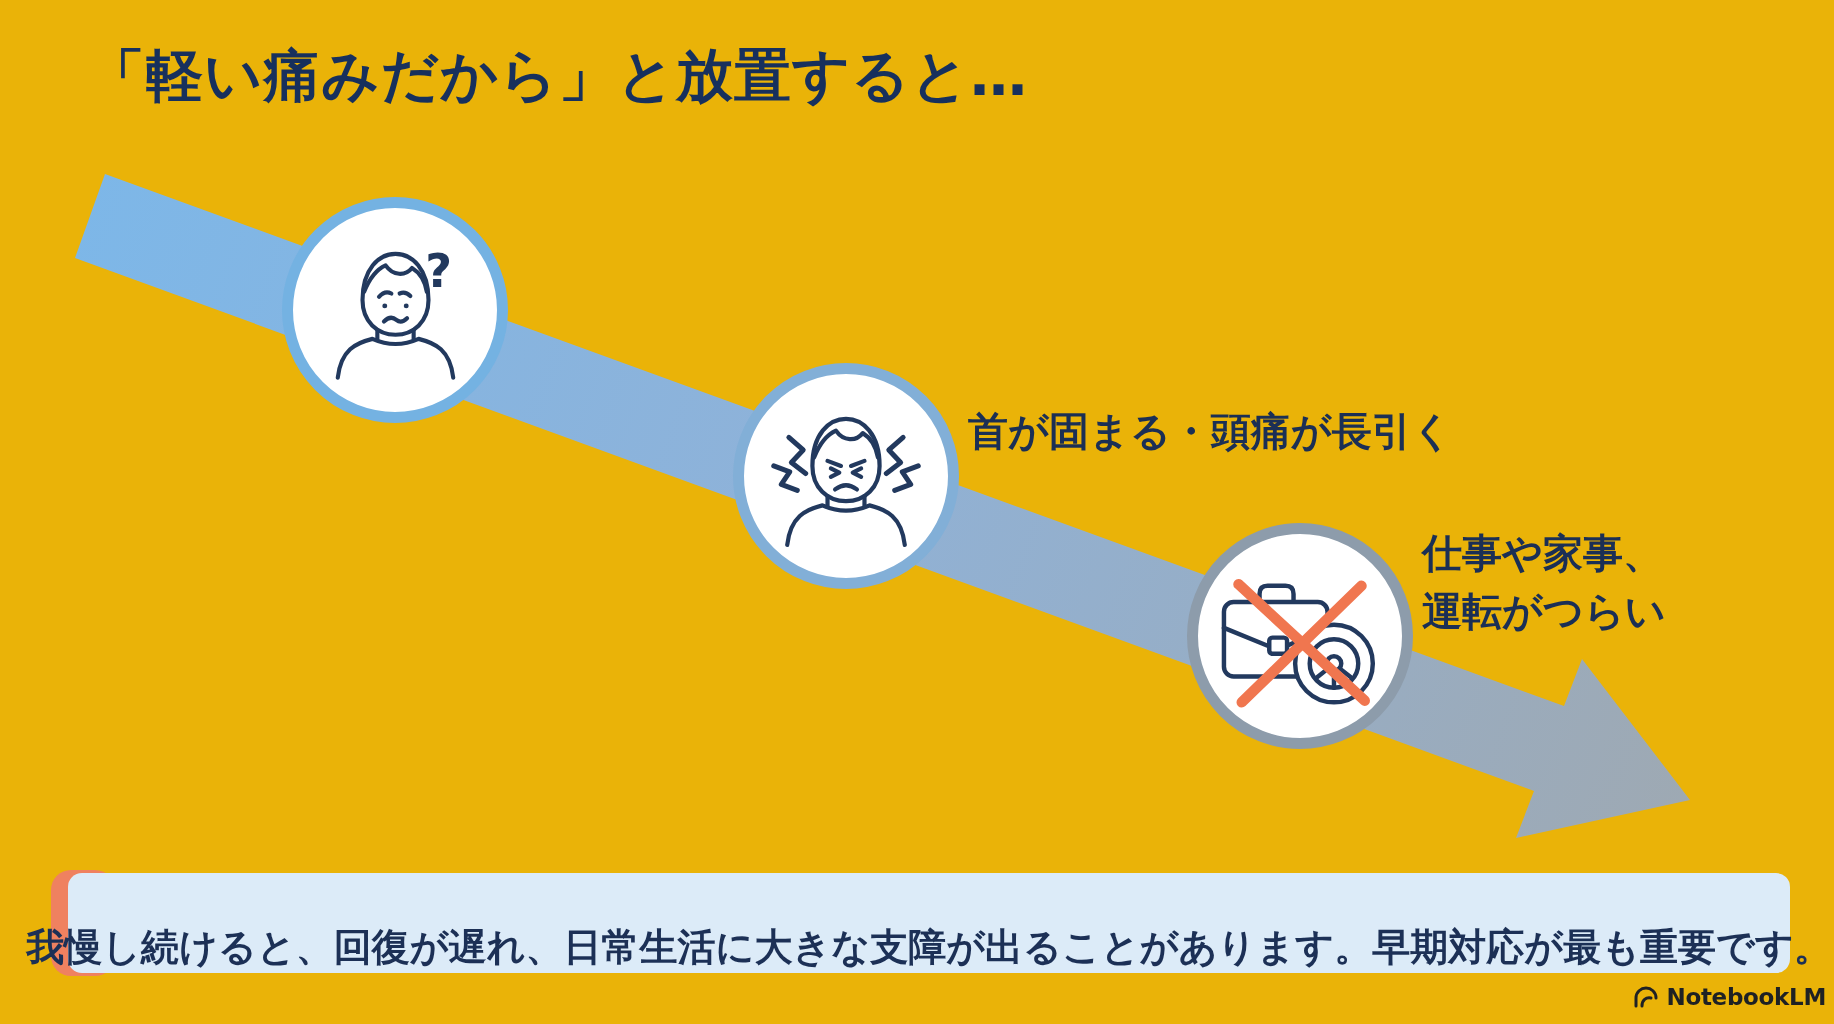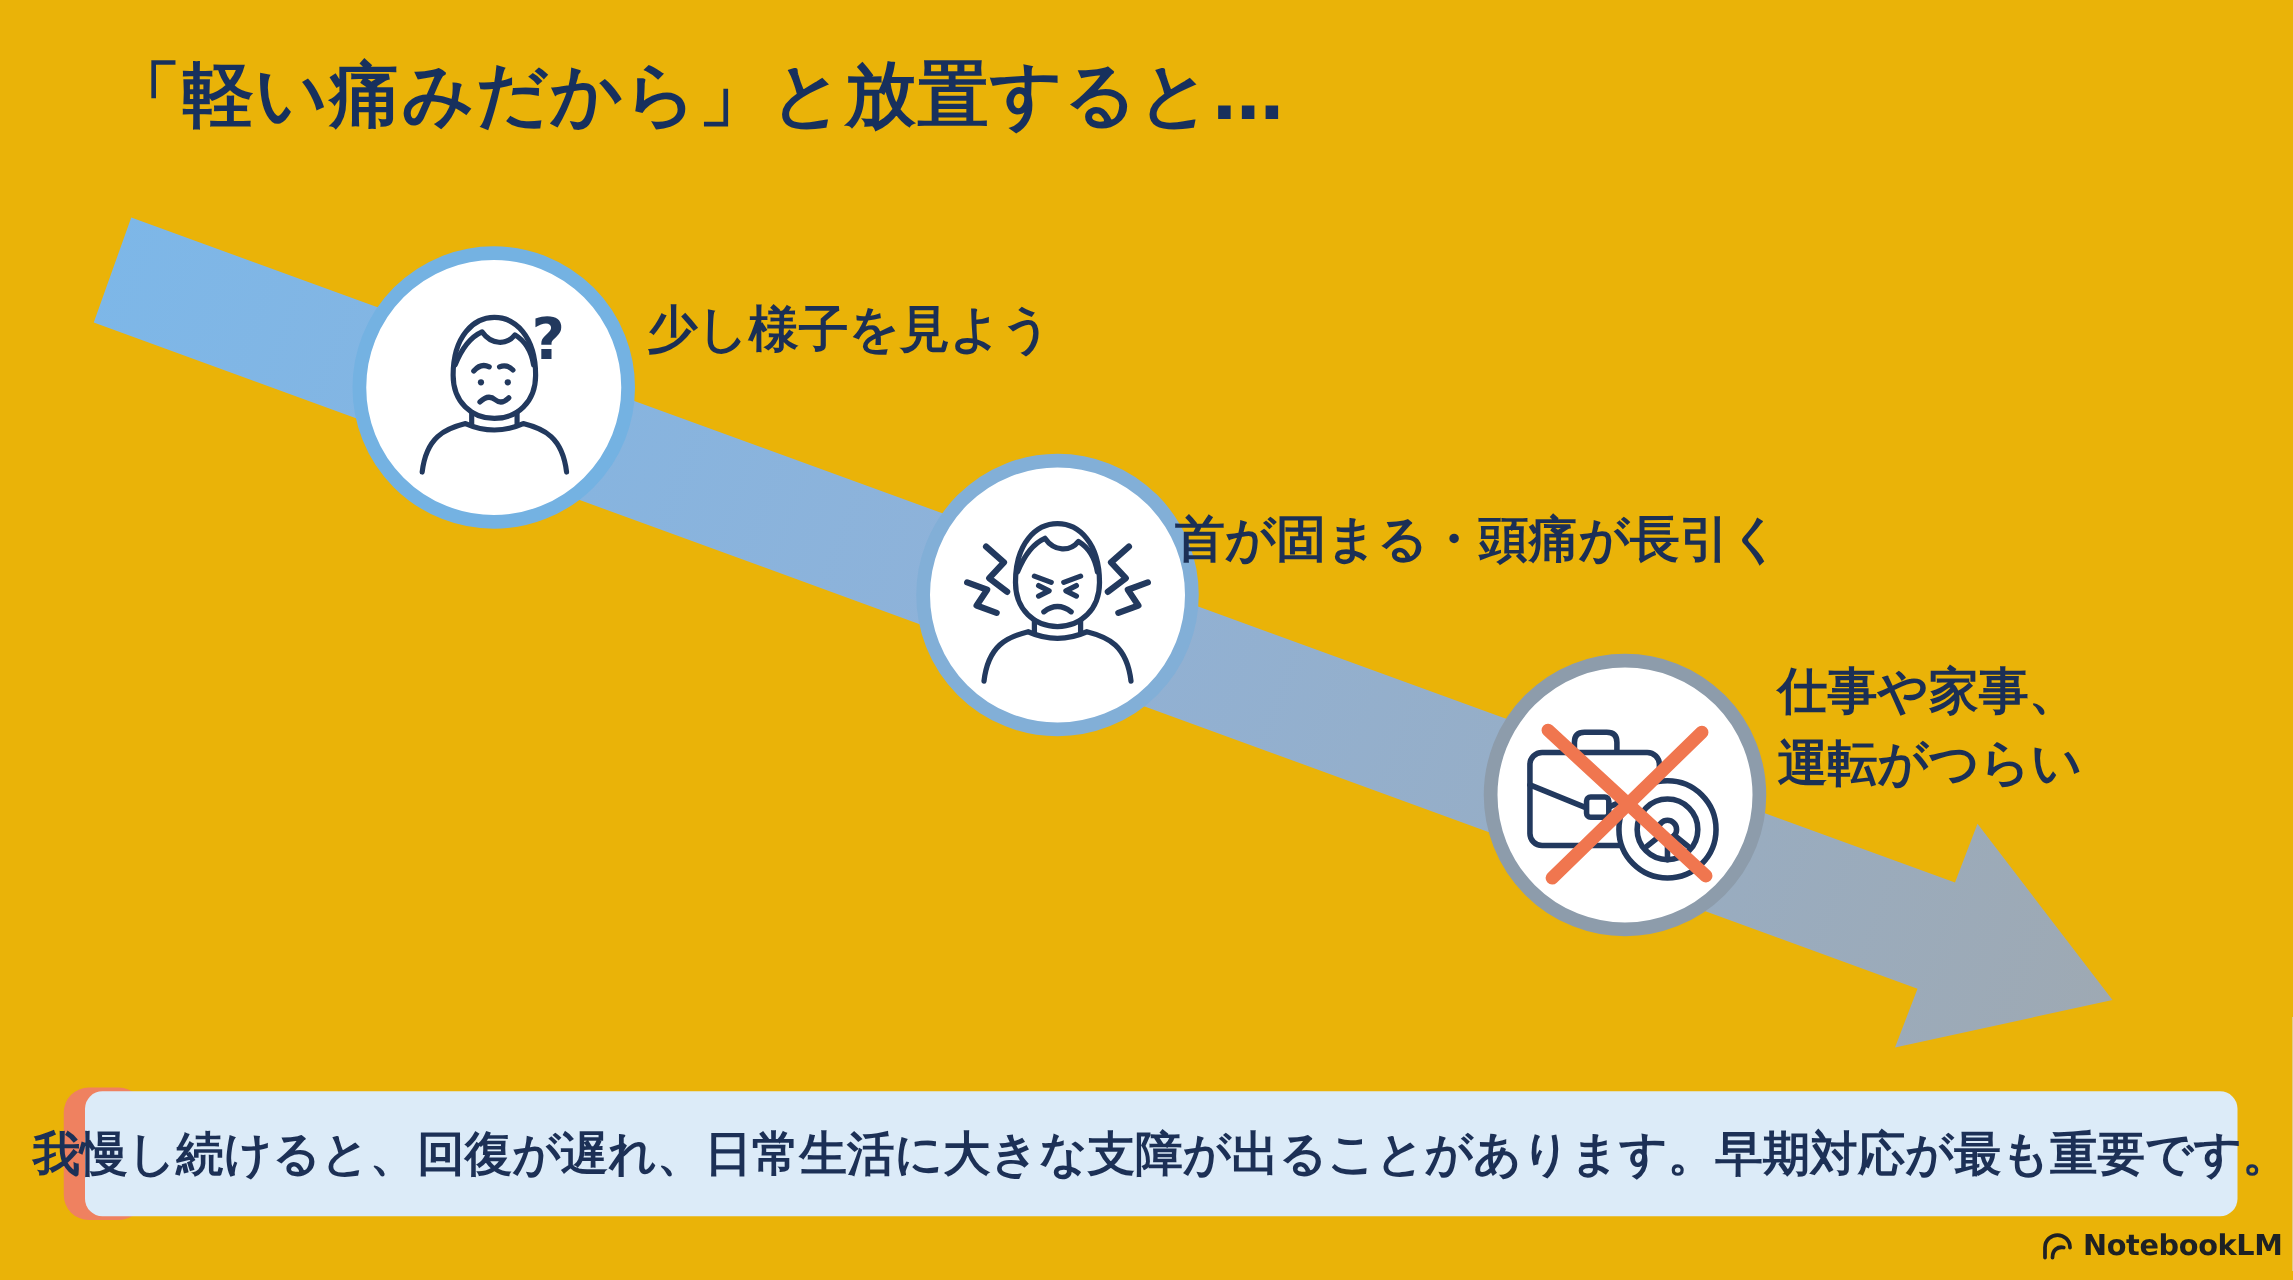--- a/index.html
+++ b/index.html
@@ -18,31 +18,31 @@
     box-sizing:border-box;z-index:2;
   }
   .c1{left:282px;top:197px;width:226px;height:226px;border:11px solid #74b2e2;}
   .c2{left:733px;top:363px;width:226px;height:226px;border:11px solid #82afd7;}
   .c3{left:1187px;top:523px;width:226px;height:226px;border:11px solid #8d9cab;}
   .stage-label{
     position:absolute;font-size:40px;font-weight:800;color:#1b2f55;
     z-index:3;white-space:nowrap;
   }
   .l1{left:518px;top:236px;}
-  .l2{left:940px;top:404px;text-align:center;}
+  .l2{left:968px;top:404px;text-align:center;}
   .l3{left:1422px;top:524px;line-height:1.45;}
   .callout{position:absolute;left:51px;top:870px;width:1740px;height:106px;z-index:3;}
   .callout-accent{
     position:absolute;left:0;top:0;width:64px;height:106px;
     border-radius:20px;background:#ef8160;
   }
   .callout-box{
     position:absolute;left:17px;top:3px;width:1722px;height:100px;
     border-radius:14px;background:#dcebf8;
-    display:flex;align-items:center;justify-content:center;
+    display:flex;align-items:flex-end;justify-content:center;
   }
   .callout-text{
     font-size:38px;font-weight:700;color:#1c3056;white-space:nowrap;
   }
   .brand{
     position:absolute;right:8px;top:984px;display:flex;align-items:center;
     gap:7px;z-index:4;
   }
   .brand-name{font-size:23px;font-weight:700;color:#1e2124;letter-spacing:-0.3px;}
 </style>
@@ -122,21 +122,20 @@
           <path d="M159,140 L174,152"></path>
           <path d="M152,143 L152,164"></path>
         </g>
       </g>
       <g>
         <path d="M34,36 L190,180 M186,38 L38,182" stroke="#f0764f" stroke-width="13" stroke-linecap="round" fill="none"></path>
       </g>
     </svg>
   </div>
 
-  <div class="stage-label l1">少し様子を見よう</div>
   <div class="stage-label l2">首が固まる・頭痛が長引く</div>
   <div class="stage-label l3">
     <span>仕事や家事、</span><br>
     <span>運転がつらい</span>
   </div>
 
   <div class="callout">
     <div class="callout-accent"></div>
     <div class="callout-box">
       <div class="callout-text">我慢し続けると、回復が遅れ、日常生活に大きな支障が出ることがあります。早期対応が最も重要です。</div>

